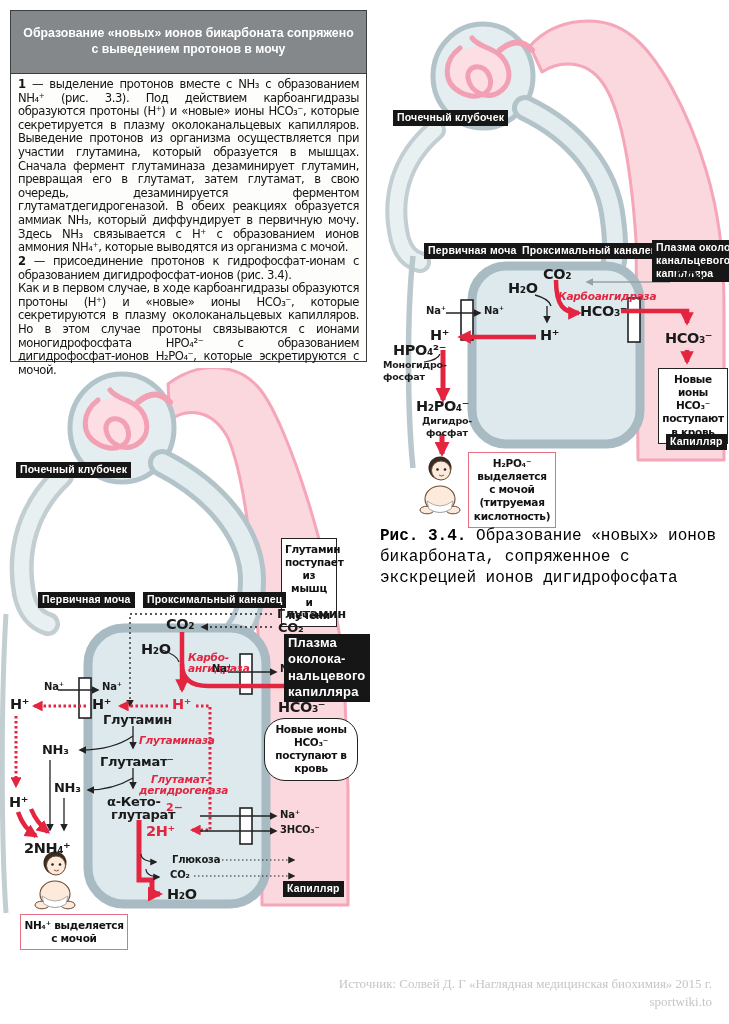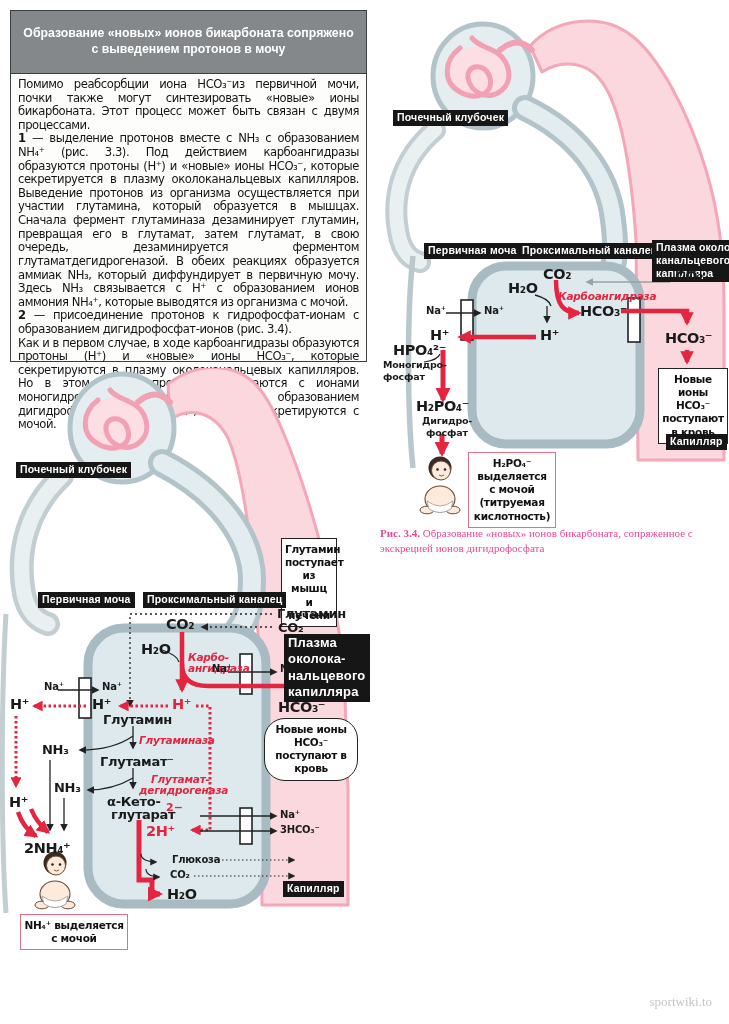--- a/index.html
+++ b/index.html
@@ -28,32 +28,31 @@
   .fig svg{position:absolute;left:0;top:0;}
 
   
   #infobox{position:absolute;left:10px;top:10px;width:357px;height:352px;border:1.6px solid #3c3f41;background:#fdfdfc;box-sizing:border-box;}
   #infobox .bar{background:#85888b;border-bottom:1.6px solid #3c3f41;color:#fff;font-weight:bold;text-align:center;
       font-size:12.3px;line-height:1.3;padding:15px 8px;font-family:"Liberation Sans","DejaVu Sans",sans-serif;}
   #infobox .body{padding:4px 7px 0 7px;font-size:11.6px;line-height:1.175;text-align:justify;
       font-family:"DejaVu Sans","Liberation Sans",sans-serif;letter-spacing:-0.45px;color:#141414;}
   #infobox .body p{margin:0;}
 
-  .cap{position:absolute;font-family:Liberation Serif, serif;font-size:11px;color:#ec4899;line-height:1.32;white-space:normal;}
+  .cap{position:absolute;font-family:Liberation Mono, monospace;font-size:16px;color:#000000;line-height:1.32;white-space:normal;}
   .footer-line{position:absolute;right:17px;text-align:right;color:#c6c6c6;font-family:"Liberation Serif",serif;font-size:13px;white-space:nowrap;}
 </style>
 </head>
 <body>
 
 <div id="page">
 
   <div id="infobox">
     <div class="bar">Образование «новых» ионов бикарбоната сопряжено с выведением протонов в мочу</div>
     <div class="body">
-      <p><b></b><span>Помимо реабсорбции иона HCO₃⁻из первичной мочи, почки также могут синтезировать «новые» ионы бикарбоната. Этот процесс может быть связан с двумя процессами.</span></p>
       <p><b>1</b><span> — выделение протонов вместе с NH₃ с образованием NH₄⁺ (рис. 3.3). Под действием карбоангидразы образуются протоны (H⁺) и «новые» ионы HCO₃⁻, которые секретируется в плазму околоканальцевых капилляров. Выведение протонов из организма осуществляется при участии глутамина, который образуется в мышцах. Сначала фермент глутаминаза дезаминирует глутамин, превращая его в глутамат, затем глутамат, в свою очередь, дезаминируется ферментом глутаматдегидрогеназой. В обеих реакциях образуется аммиак NH₃, который диффундирует в первичную мочу. Здесь NH₃ связывается с H⁺ с образованием ионов аммония NH₄⁺, которые выводятся из организма с мочой.</span></p>
       <p><b>2</b><span> — присоединение протонов к гидрофосфат-ионам с образованием дигидрофосфат-ионов (рис. 3.4).</span></p>
       <p><b></b><span>Как и в первом случае, в ходе карбоангидразы образуются протоны (H⁺) и «новые» ионы HCO₃⁻, которые секретируются в плазму околоканальцевых капилляров. Но в этом случае протоны связываются с ионами моногидрофосфата HPO₄²⁻ с образованием дигидрофосфат-ионов H₂PO₄⁻, которые эскретируются с мочой.</span></p>
     </div>
   </div>
 
   <div class="fig" style="left:380px;top:10px;width:349px;height:512px;">
     <svg width="349" height="512" viewBox="0 0 349 512">
       <defs>
         <marker id="ra34" viewBox="0 0 10 10" refX="8" refY="5" markerWidth="3" markerHeight="3" orient="auto-start-reverse">
@@ -308,15 +307,16 @@
     </div>
     <div class="blk" style="left:283px;top:513px;">Капилляр</div>
 
     <div class="wbox pbox" style="left:20px;top:546px;width:100px;">
       <div>NH₄⁺ выделяется</div>
       <div>с мочой</div>
     </div>
   </div>
 
 
+  <div class="footer-line" style="top:976px;">Источник: Солвей Д. Г «Наглядная медицинская биохимия» 2015 г.</div>
   <div class="footer-line" style="top:994px;">sportwiki.to</div>
 
 </div>
 
 </body></html>

